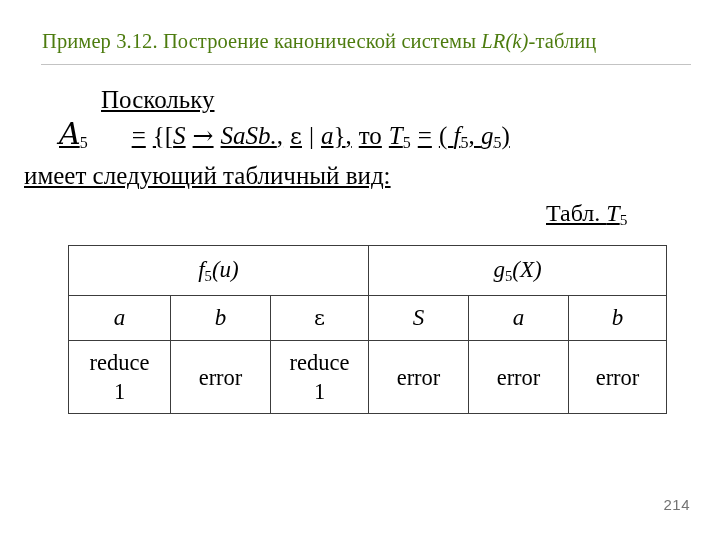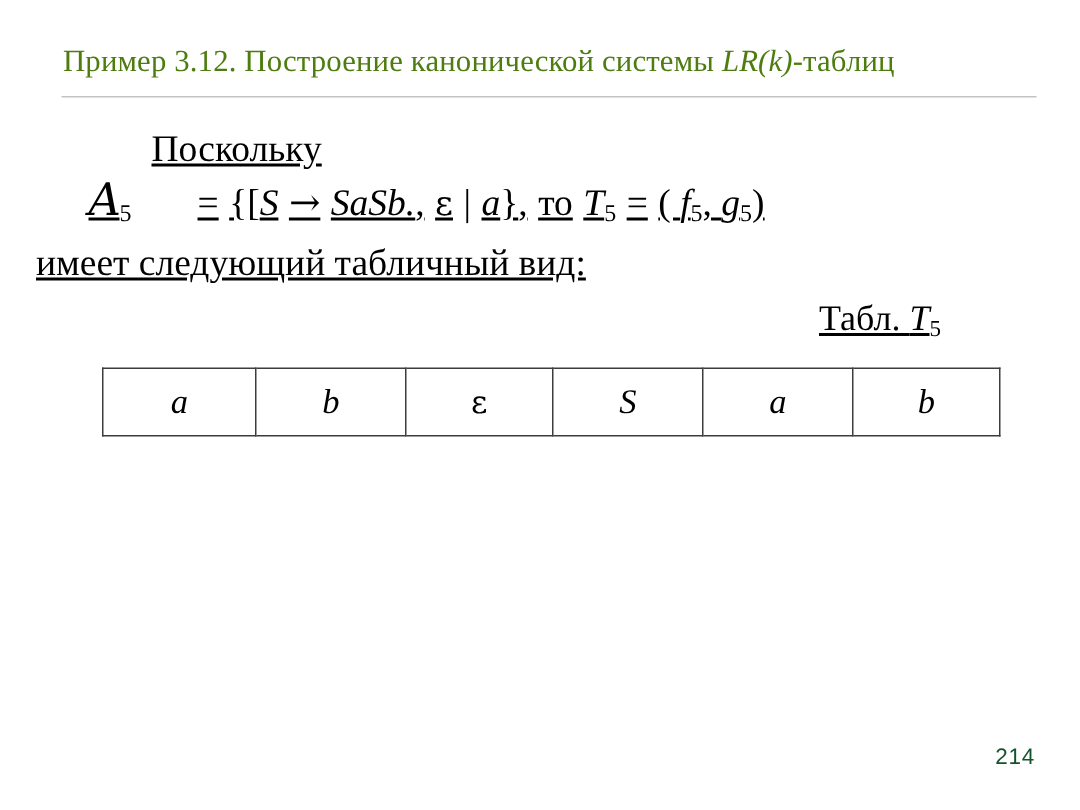--- a/index.html
+++ b/index.html
@@ -154,21 +154,21 @@
     font-size: 22.5px;
   }
 
   
   #page-number {
     position: absolute;
     right: 30px;
     top: 496px;
     font-family: "Liberation Sans", "DejaVu Sans", sans-serif;
     font-size: 15px;
-    color: #14532d;
+    color: #737373;
     letter-spacing: 0.5px;
   }
 </style>
 </head>
 <body>
 
 <div id="slide-header">
   <div id="slide-title"><span>Пример 3.12. Построение канонической системы </span><span class="it">LR(k)</span><span>-таблиц</span></div>
   <div id="title-rule"></div>
 </div>
@@ -188,24 +188,50 @@
 <table id="lr-table">
   <colgroup>
     <col style="width:102px">
       <col style="width:100px">
       <col style="width:98px">
     <col style="width:100px">
       <col style="width:100px">
       <col style="width:98px">
   </colgroup>
   <tbody>
+    <tr class="row-group">
+      <td colspan="3"><span class="mi">f</span><sub class="upn">5</sub><span class="mi">(u)</span></td>
+      <td colspan="3"><span class="mi">g</span><sub class="upn">5</sub><span class="mi">(X)</span></td>
+    </tr>
     <tr class="row-symbols">
       <td><span class="mi">a</span></td>
       <td><span class="mi">b</span></td>
       <td><span class="eps">ε</span></td>
       <td><span class="mi">S</span></td>
       <td><span class="mi">a</span></td>
       <td><span class="mi">b</span></td>
     </tr>
+    <tr class="row-actions">
+      <td>
+          <span class="cell-action">reduce</span>
+          <span class="cell-action w2">1</span>
+        </td>
+      <td>
+          <span class="cell-action">error</span>
+        </td>
+      <td>
+          <span class="cell-action">reduce</span>
+          <span class="cell-action w2">1</span>
+        </td>
+      <td>
+          <span class="cell-action">error</span>
+        </td>
+      <td>
+          <span class="cell-action">error</span>
+        </td>
+      <td>
+          <span class="cell-action">error</span>
+        </td>
+    </tr>
   </tbody>
 </table>
 
 <div id="page-number">214</div>
 
 </body></html>

